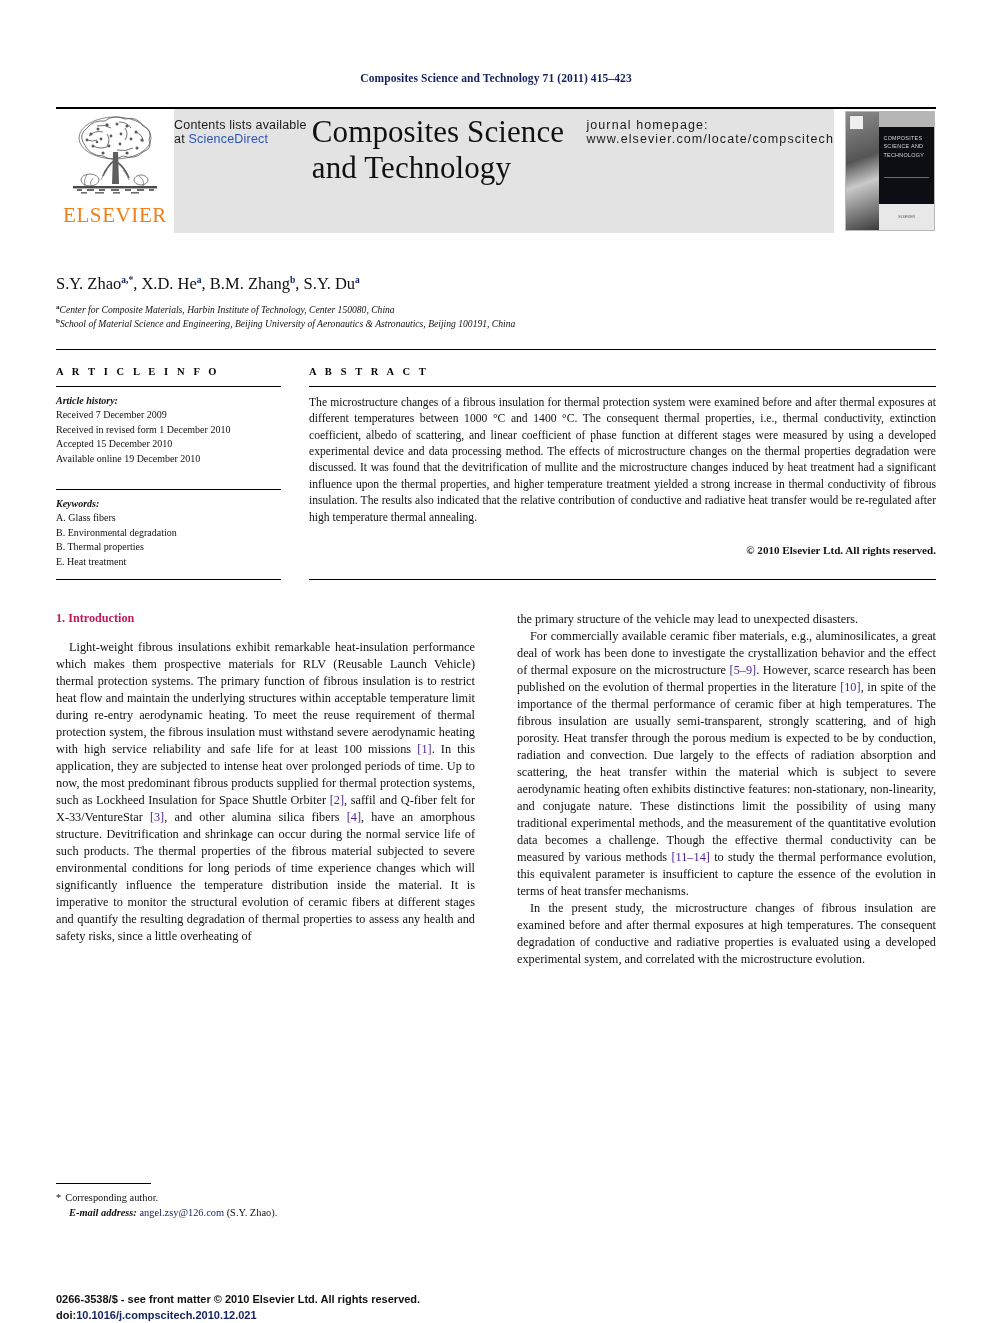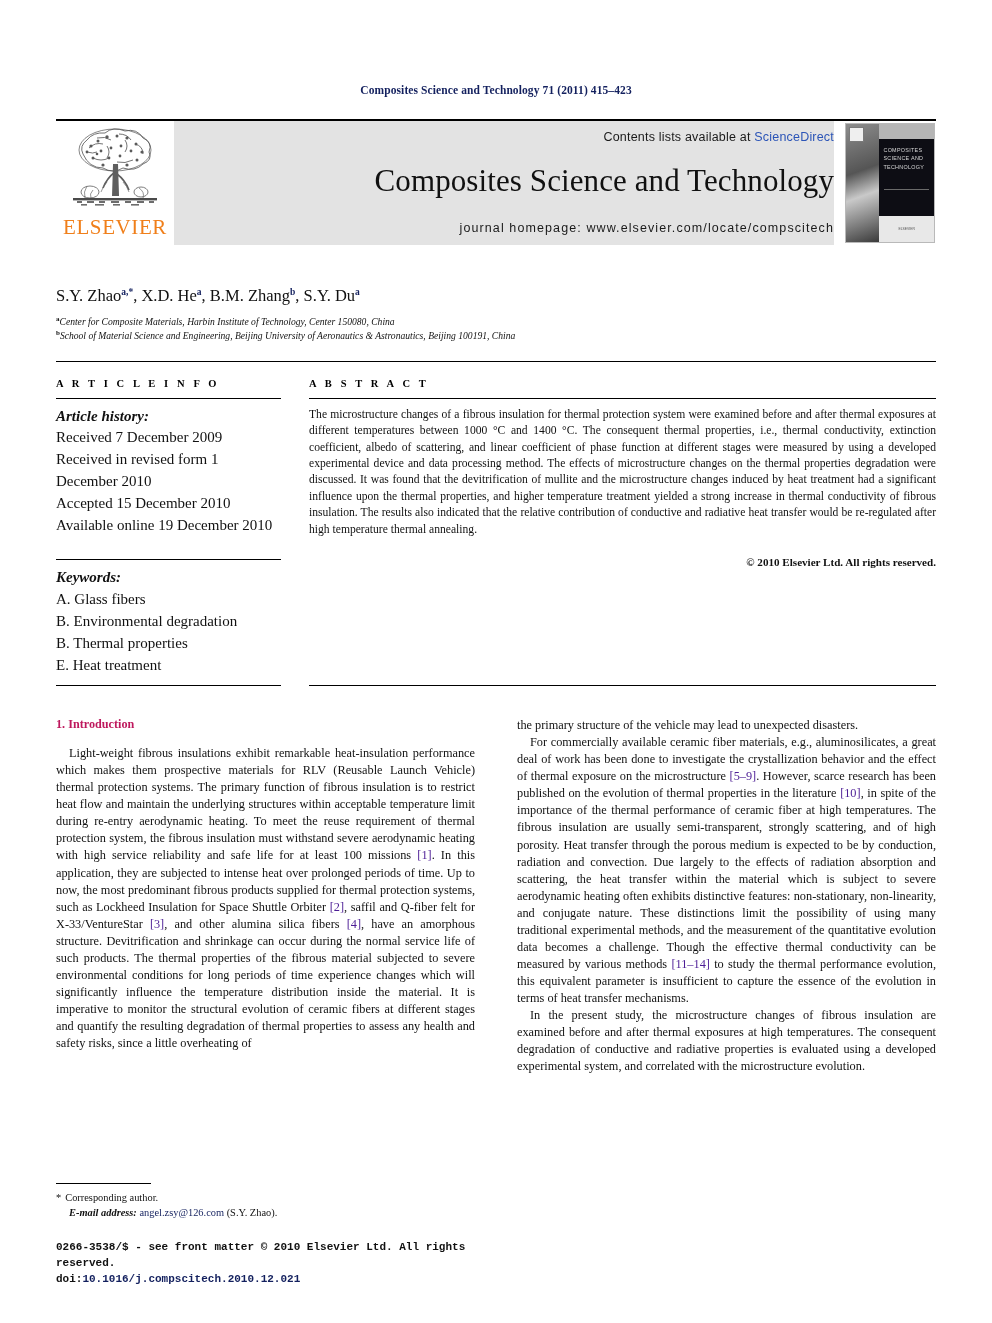--- a/index.html
+++ b/index.html
@@ -13,21 +13,21 @@
     font-family: "Liberation Serif", "DejaVu Serif", serif;
     color: #000000;
     position: relative;
     overflow: hidden;
   }
   .page {
     position: relative;
     width: 992px;
     height: 1323px;
     box-sizing: border-box;
-    padding: 12px 56px;
+    padding: 0 56px;
   }
 
   
   .running-head {
     text-align: center;
     font-family: "Liberation Serif", serif;
     font-weight: bold;
     font-size: 11.5px;
     color: #13205e;
     padding-top: 72px;
@@ -58,22 +58,22 @@
     color: #f07f1a;
     font-size: 21px;
     letter-spacing: 0.6px;
     line-height: 1;
     margin-top: 1px;
   }
   .banner-center {
     flex: 1 1 auto;
     background: #e3e3e3;
     display: flex;
-    flex-direction: column;
-    align-items: flex-end;
+    flex-direction: row;
+    align-items: flex-start;
     justify-content: space-between;
     padding: 9px 0 10px 0;
     box-sizing: border-box;
   }
   .contents-line {
     font-family: "Liberation Sans", sans-serif;
     font-size: 12.5px;
     color: #1a1a1a;
     letter-spacing: 0.2px;
   }
@@ -214,21 +214,21 @@
     letter-spacing: 3.1px;
     color: #000;
   }
   .thin-rule {
     border-top: 1.1px solid #000;
     margin-top: 9px;
   }
   .info-group {
     margin-top: 7px;
     font-family: "Liberation Serif", serif;
-    font-size: 15px;
+    font-size: 10px;
     line-height: 1.46;
     color: #111;
   }
   .info-group .lbl {
     font-style: italic;
     font-weight: bold;
     display: block;
   }
   .kw-rule {
     border-top: 1.1px solid #000;
@@ -305,23 +305,23 @@
     color: #111;
   }
   .footnote-text .star { margin-right: 4px; }
   .footnote-text .em { font-style: italic; font-weight: bold; }
   .mail { color: #13205e; }
 
   
   .page-footer {
     position: absolute;
     left: 56px;
-    top: 1240px;
+    top: 1292px;
     width: 420px;
-    font-family: Liberation Mono, monospace;
+    font-family: Liberation Sans, sans-serif;
     font-weight: bold;
     font-size: 11px;
     line-height: 1.45;
     color: #111;
   }
   .doi-link { color: #13205e; }
 </style>
 </head>
 <body>
 

